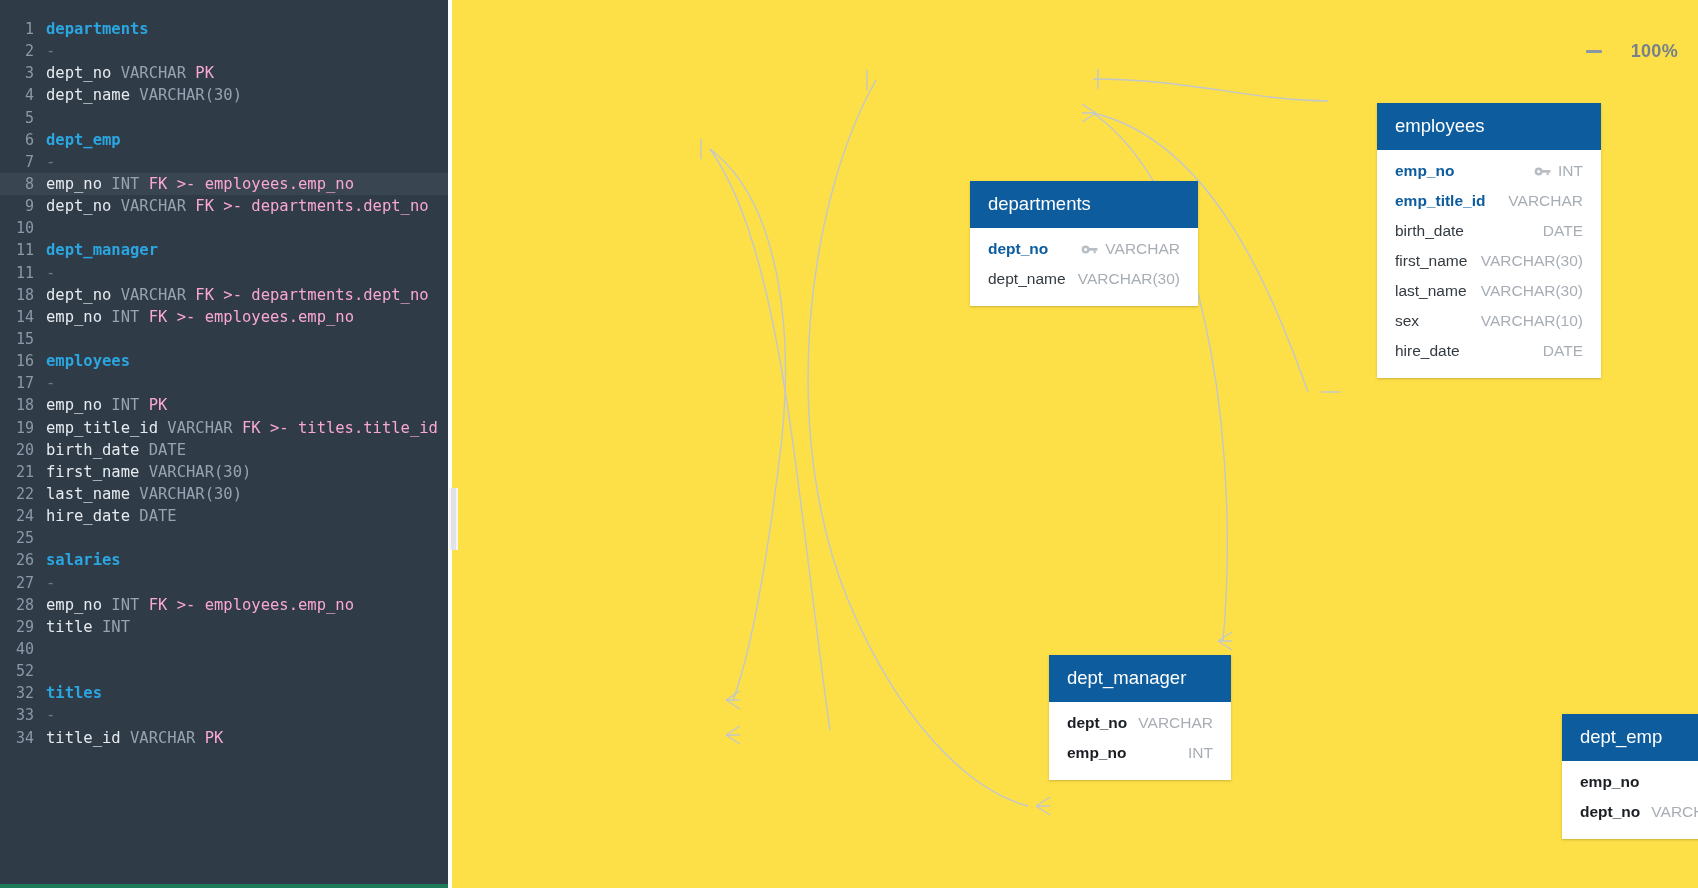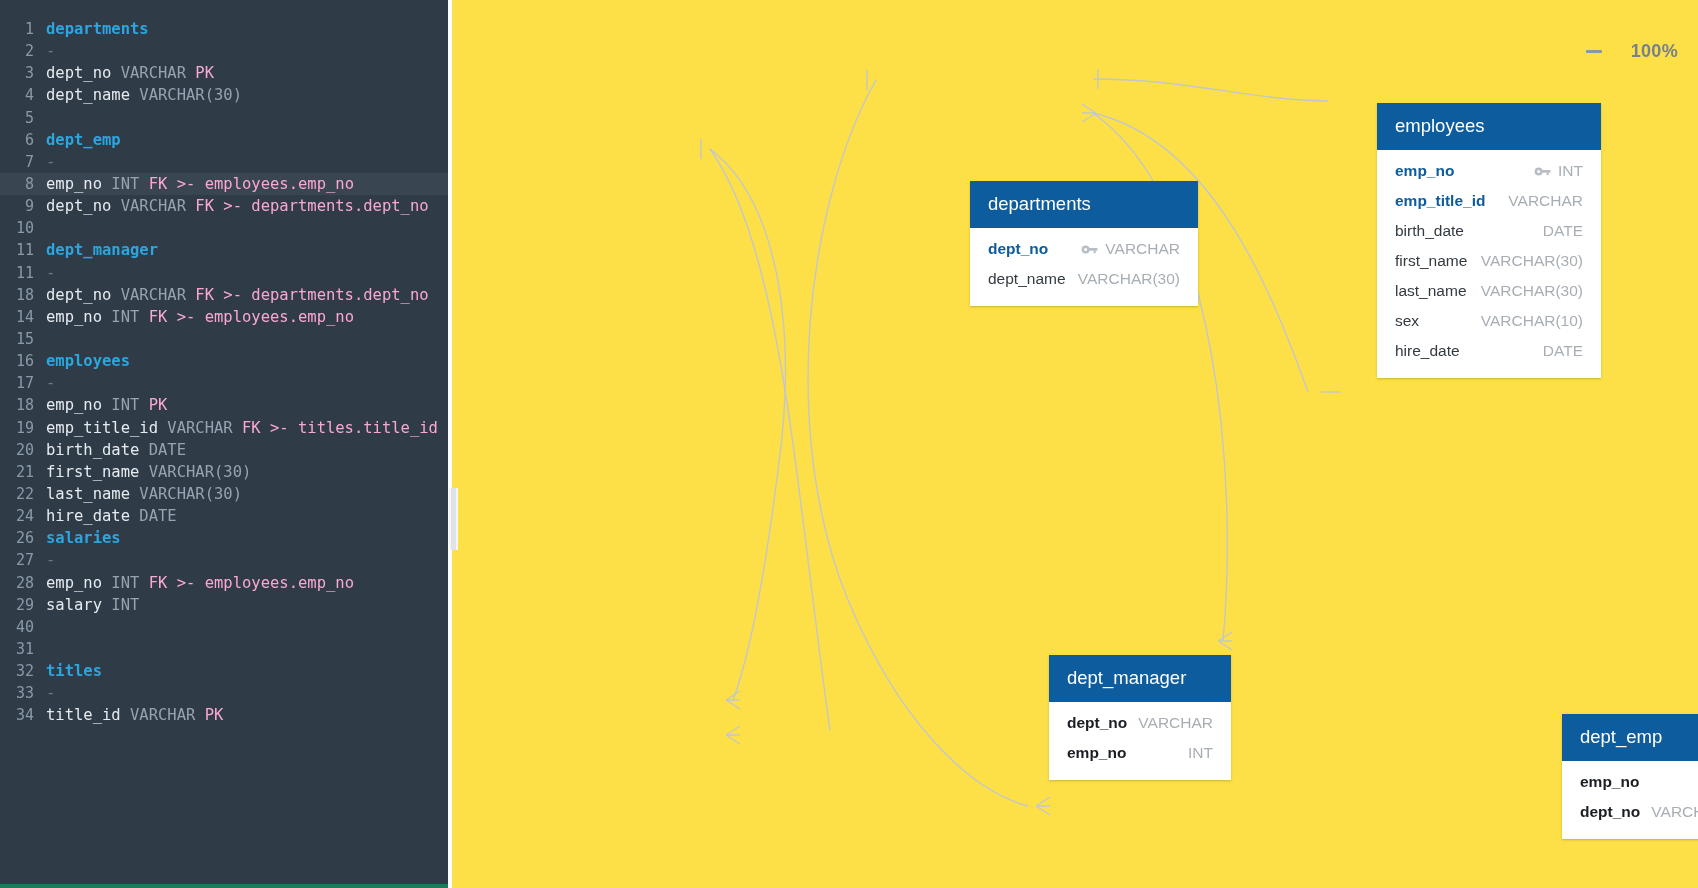--- a/index.html
+++ b/index.html
@@ -185,26 +185,27 @@
         <div class="code-line"><span class="gutter">14</span><span class="code-text"><span class="tok-col">emp_no</span><span class="tok-type"> INT</span><span class="tok-ref"> FK &gt;- employees.emp_no</span></span></div>
         <div class="code-line"><span class="gutter">15</span><span class="code-text"></span></div>
         <div class="code-line"><span class="gutter">16</span><span class="code-text"><span class="tok-table">employees</span></span></div>
         <div class="code-line"><span class="gutter">17</span><span class="code-text"><span class="tok-dash">-</span></span></div>
         <div class="code-line"><span class="gutter">18</span><span class="code-text"><span class="tok-col">emp_no</span><span class="tok-type"> INT</span><span class="tok-ref"> PK</span></span></div>
         <div class="code-line"><span class="gutter">19</span><span class="code-text"><span class="tok-col">emp_title_id</span><span class="tok-type"> VARCHAR</span><span class="tok-ref"> FK &gt;- titles.title_id</span></span></div>
         <div class="code-line"><span class="gutter">20</span><span class="code-text"><span class="tok-col">birth_date</span><span class="tok-type"> DATE</span></span></div>
         <div class="code-line"><span class="gutter">21</span><span class="code-text"><span class="tok-col">first_name</span><span class="tok-type"> VARCHAR(30)</span></span></div>
         <div class="code-line"><span class="gutter">22</span><span class="code-text"><span class="tok-col">last_name</span><span class="tok-type"> VARCHAR(30)</span></span></div>
         <div class="code-line"><span class="gutter">24</span><span class="code-text"><span class="tok-col">hire_date</span><span class="tok-type"> DATE</span></span></div>
+        <div class="code-line"><span class="gutter">25</span><span class="code-text"></span></div>
         <div class="code-line"><span class="gutter">26</span><span class="code-text"><span class="tok-table">salaries</span></span></div>
         <div class="code-line"><span class="gutter">27</span><span class="code-text"><span class="tok-dash">-</span></span></div>
         <div class="code-line"><span class="gutter">28</span><span class="code-text"><span class="tok-col">emp_no</span><span class="tok-type"> INT</span><span class="tok-ref"> FK &gt;- employees.emp_no</span></span></div>
-        <div class="code-line"><span class="gutter">29</span><span class="code-text"><span class="tok-col">salary</span><span class="tok-type"> INT</span></span></div>
+        <div class="code-line"><span class="gutter">29</span><span class="code-text"><span class="tok-col">title</span><span class="tok-type"> INT</span></span></div>
         <div class="code-line"><span class="gutter">40</span><span class="code-text"></span></div>
-        <div class="code-line"><span class="gutter">31</span><span class="code-text"></span></div>
+        <div class="code-line"><span class="gutter">52</span><span class="code-text"></span></div>
         <div class="code-line"><span class="gutter">32</span><span class="code-text"><span class="tok-table">titles</span></span></div>
         <div class="code-line"><span class="gutter">33</span><span class="code-text"><span class="tok-dash">-</span></span></div>
         <div class="code-line"><span class="gutter">34</span><span class="code-text"><span class="tok-col">title_id</span><span class="tok-type"> VARCHAR</span><span class="tok-ref"> PK</span></span></div>
       </div>
     <div id="editor-bottom-bar"></div>
   </div>
 
   <div id="splitter"></div>
   <div id="splitter-handle"></div>
 

